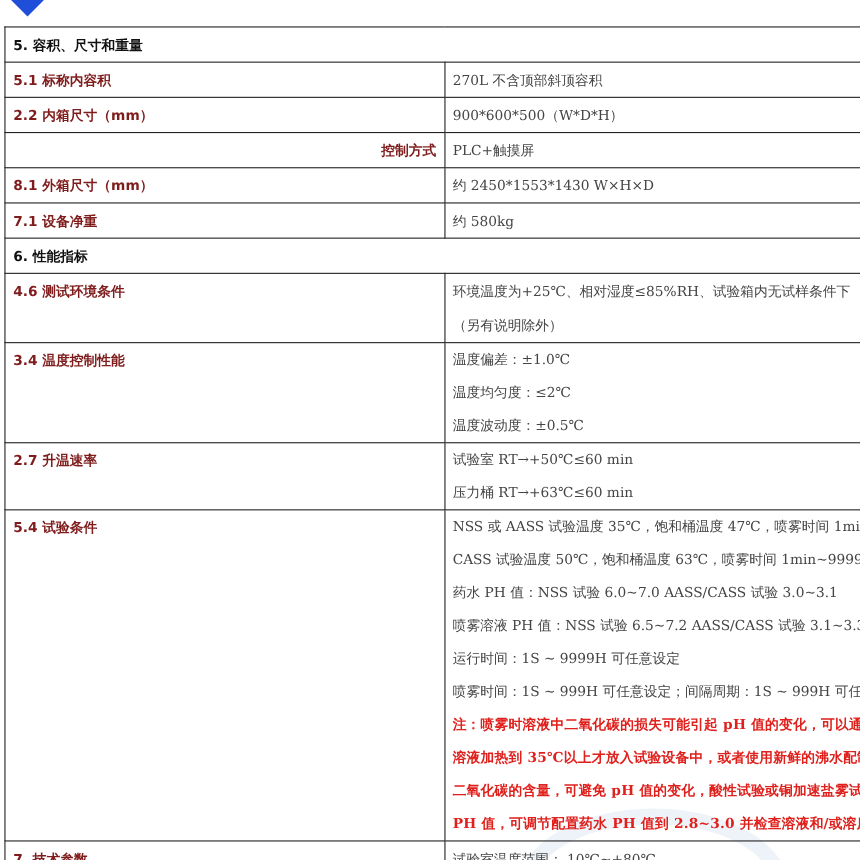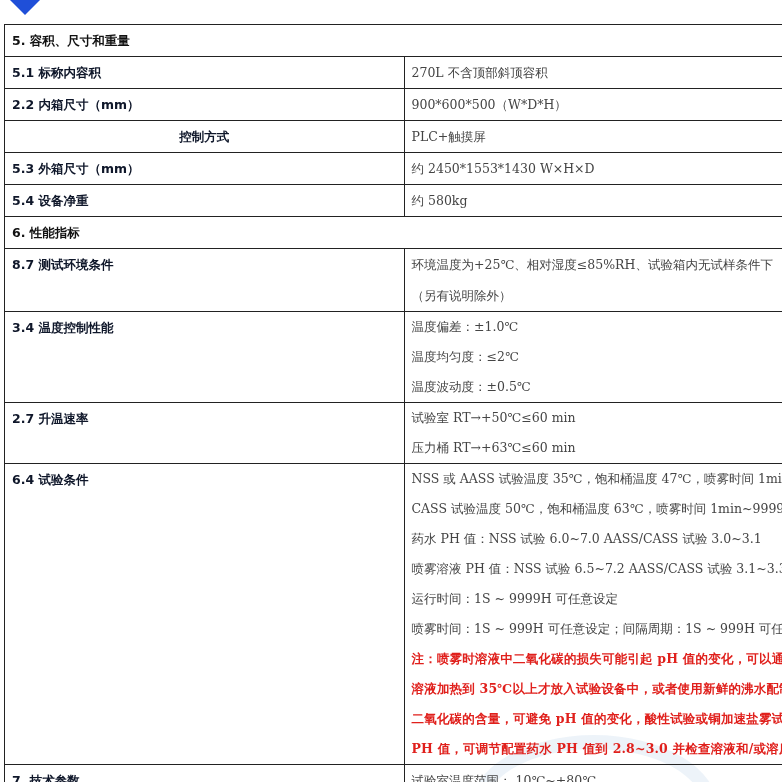--- a/index.html
+++ b/index.html
@@ -6,22 +6,22 @@
   body { width:782px; height:782px; overflow:hidden; position:relative;
          font-family:"DejaVu Serif","Liberation Serif",serif; color:#333; }
   .diamond { position:absolute; left:13px; top:-14px; width:24px; height:24px;
              background:#1f4fd8; transform:rotate(45deg); }
   .watermark { position:absolute; left:470px; top:735px; width:220px; height:120px;
                border:14px solid #e8f0f8; border-radius:50%; opacity:.8; }
   table.spec { position:absolute; left:4px; top:24px; width:800px; border-collapse:collapse;
                table-layout:fixed; }
   table.spec td { border:1.5px solid #222; padding:0 7px; vertical-align:top; font-size:12.5px; }
   td.label { width:148px; font-weight:bold; font-family:"DejaVu Sans","Liberation Sans",sans-serif;
-             font-size:12.5px; color:#0f172a; line-height:31px; }
-  td.label.center { text-align:center; }
+             font-size:12.5px; color:#7f1d1d; line-height:31px; }
+  td.label.center { text-align:right; }
   td.section { font-weight:bold; font-family:"DejaVu Sans","Liberation Sans",sans-serif;
                font-size:12.5px; color:#111; line-height:31px; }
   td.val { line-height:31px; font-size:12px; color:#444; }
   td.val .line { display:block; height:30px; line-height:30px; white-space:nowrap; }
   td.val .line.note { color:#e0201c; font-weight:bold; letter-spacing:0.2px; }
   tr.last td { border-bottom:none; }
 </style>
 </head>
 <body>
 
@@ -39,51 +39,51 @@
   </tr>
   <tr>
     <td class="label">2.2 内箱尺寸（mm）</td>
     <td class="val">900*600*500（W*D*H）</td>
   </tr>
   <tr>
     <td class="label center">控制方式</td>
     <td class="val">PLC+触摸屏</td>
   </tr>
   <tr>
-    <td class="label">5.3 外箱尺寸（mm）</td>
+    <td class="label">8.1 外箱尺寸（mm）</td>
     <td class="val">约 2450*1553*1430  W×H×D</td>
   </tr>
   <tr>
-    <td class="label">5.4 设备净重</td>
+    <td class="label">7.1 设备净重</td>
     <td class="val">约 580kg</td>
   </tr>
   <tr>
     <td colspan="2" class="section">6. 性能指标</td>
   </tr>
   <tr>
-    <td class="label">8.7 测试环境条件</td>
+    <td class="label">4.6 测试环境条件</td>
     <td class="val">环境温度为+25℃、相对湿度≤85%RH、试验箱内无试样条件下（另有说明除外）</td>
   </tr>
   <tr>
     <td class="label">3.4 温度控制性能</td>
     <td class="val">
       <span class="line">温度偏差：±1.0℃</span>
       <span class="line">温度均匀度：≤2℃</span>
       <span class="line">温度波动度：±0.5℃</span>
     </td>
   </tr>
   <tr>
     <td class="label">2.7 升温速率</td>
     <td class="val">
       <span class="line">试验室 RT→+50℃≤60 min</span>
       <span class="line">压力桶 RT→+63℃≤60 min</span>
     </td>
   </tr>
   <tr>
-    <td class="label">6.4 试验条件</td>
+    <td class="label">5.4 试验条件</td>
     <td class="val">
       <span class="line">NSS 或 AASS 试验温度 35℃，饱和桶温度 47℃，喷雾时间 1min~9999h 可调;</span>
       <span class="line">CASS 试验温度 50℃，饱和桶温度 63℃，喷雾时间 1min~9999h 可调节</span>
       <span class="line">药水 PH 值：NSS 试验 6.0~7.0    AASS/CASS 试验 3.0~3.1</span>
       <span class="line">喷雾溶液 PH 值：NSS 试验 6.5~7.2  AASS/CASS 试验 3.1~3.3</span>
       <span class="line">运行时间：1S ~ 9999H 可任意设定</span>
       <span class="line">喷雾时间：1S ~ 999H 可任意设定；间隔周期：1S ~ 999H 可任意设定</span>
       <span class="line note">注：喷雾时溶液中二氧化碳的损失可能引起 pH 值的变化，可以通过下列方法，例如将</span>
       <span class="line note">溶液加热到 35℃以上才放入试验设备中，或者使用新鲜的沸水配制溶液来降低溶液中</span>
       <span class="line note">二氧化碳的含量，可避免 pH 值的变化，酸性试验或铜加速盐雾试验为保证喷雾溶液</span>

